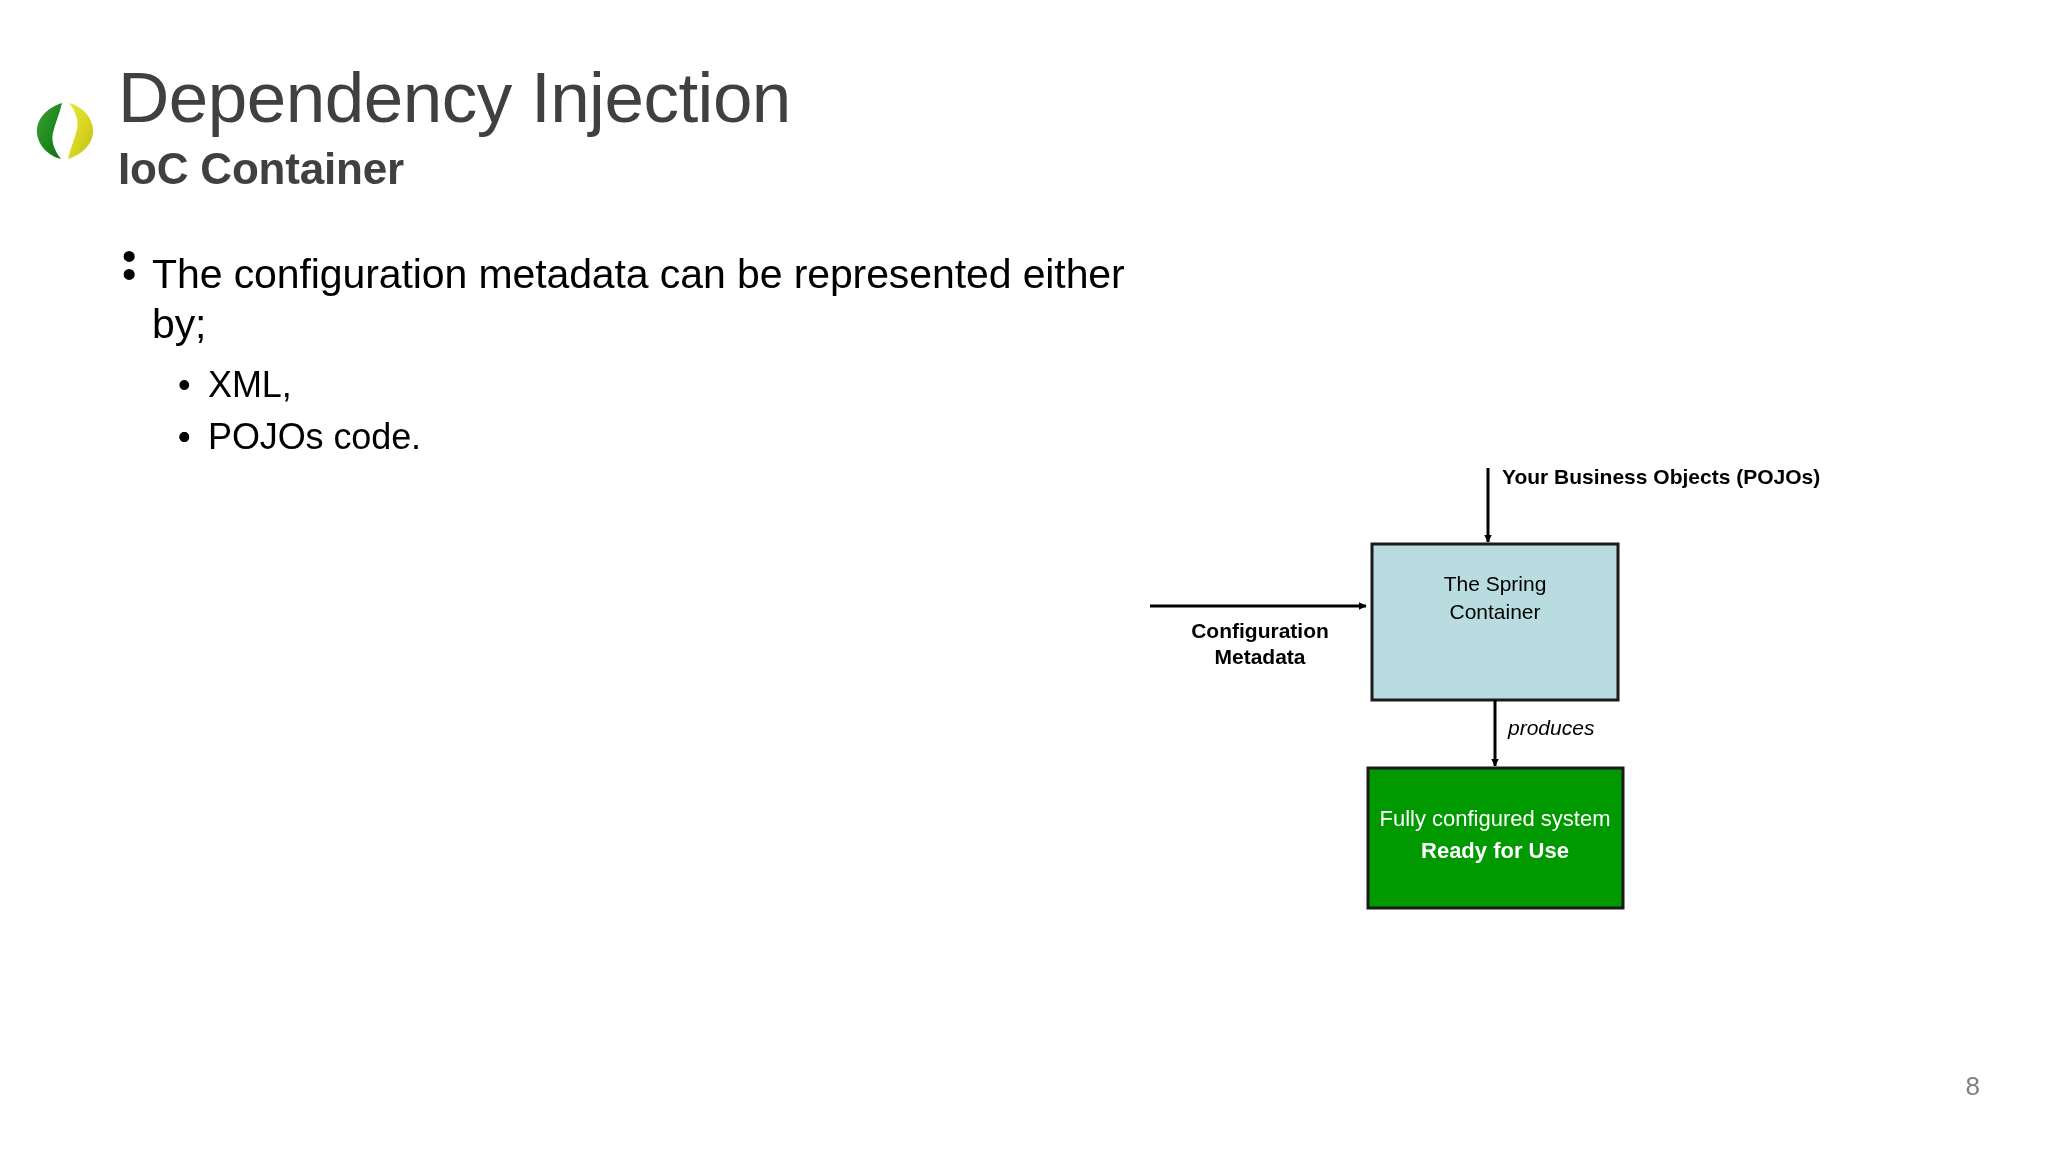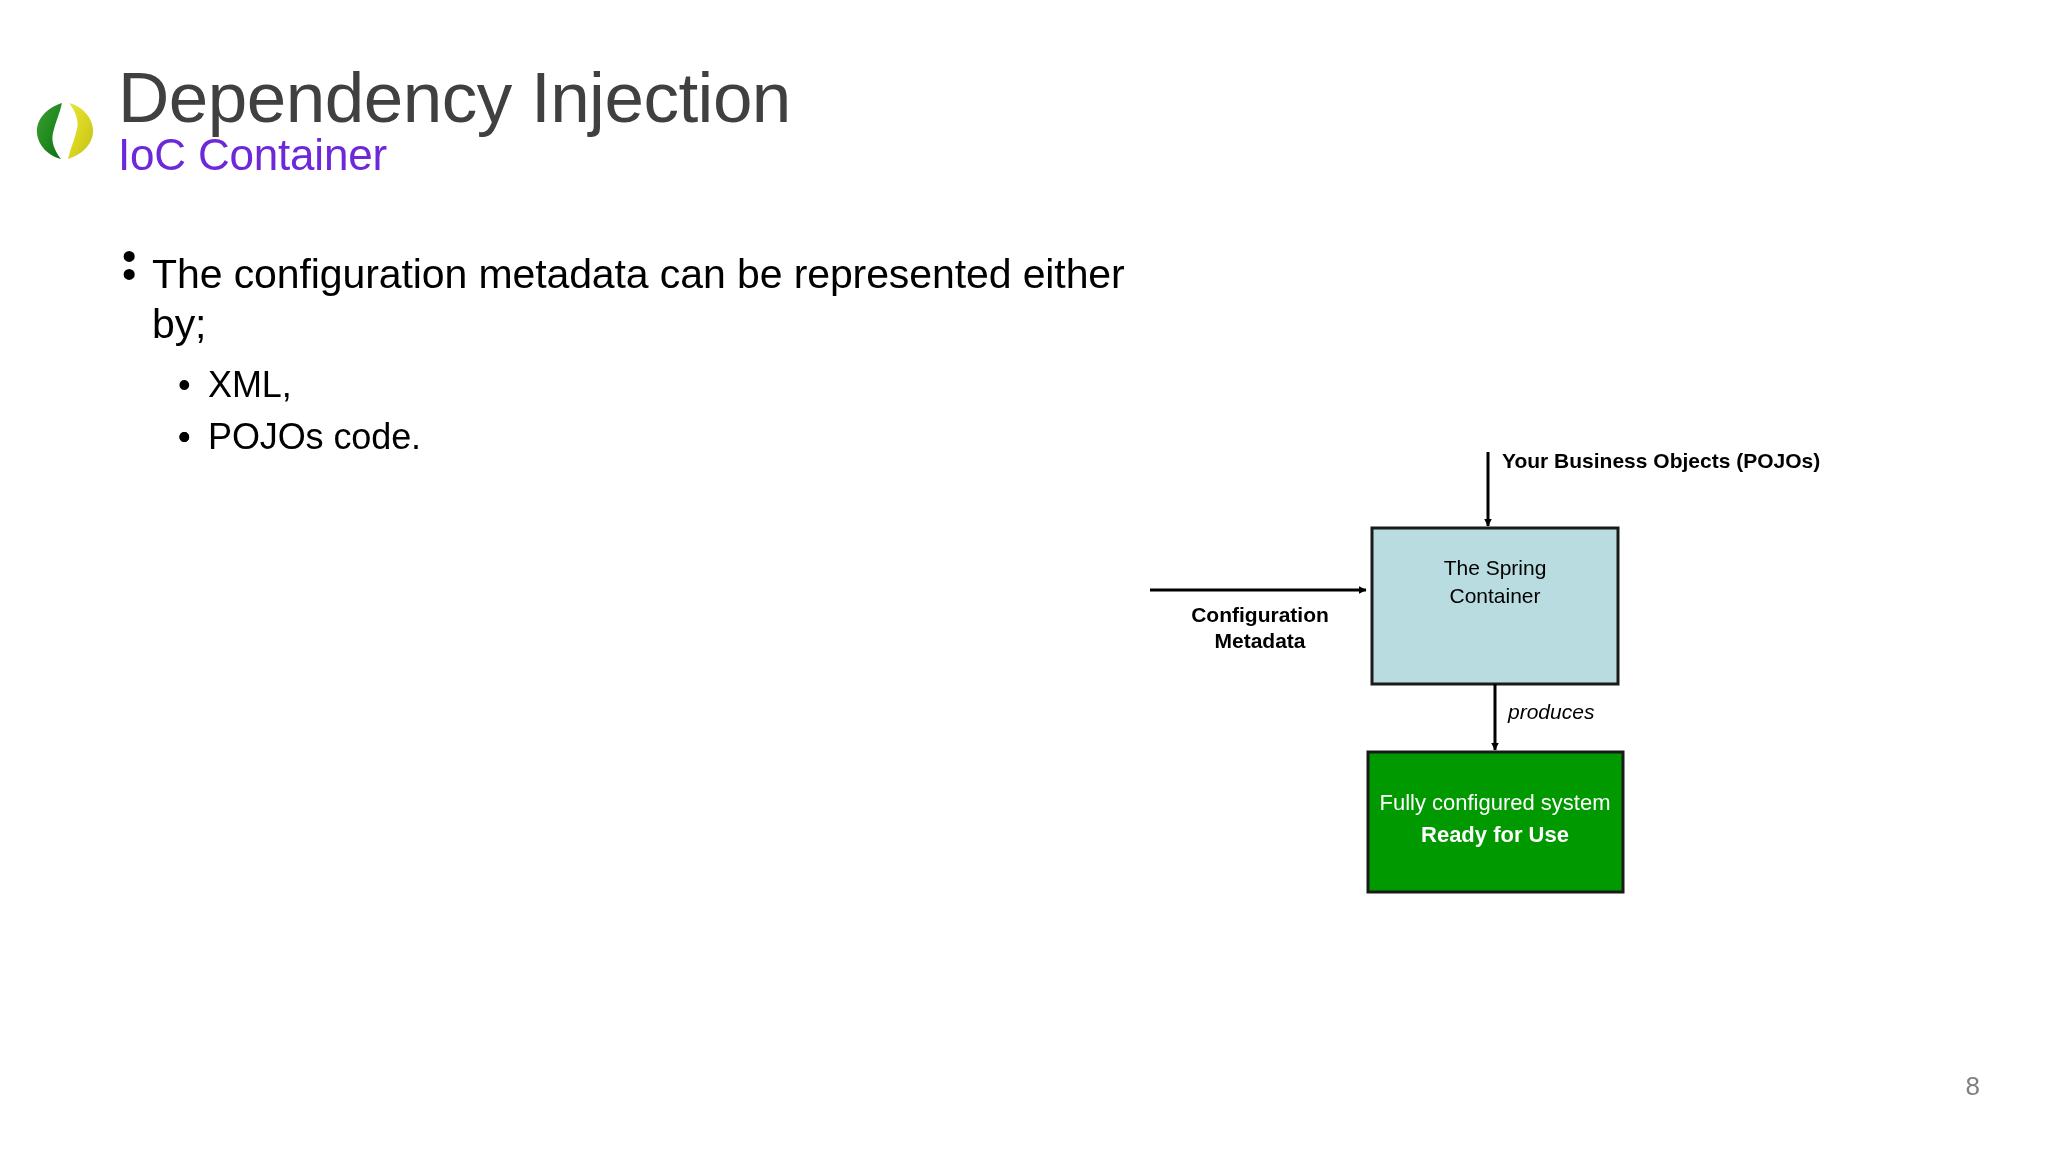--- a/index.html
+++ b/index.html
@@ -41,24 +41,25 @@
   }
   #page-title {
     font-size: 71px;
     font-weight: 400;
     line-height: 1.0;
     color: #404040;
     letter-spacing: -0.5px;
     white-space: nowrap;
   }
   #page-subtitle {
+    margin-top: 14px;
     font-size: 44px;
-    font-weight: 400;
-    line-height: 1.0;
-    color: #6d28d9;
+    font-weight: 700;
+    line-height: 1.0;
+    color: #404040;
     letter-spacing: -0.2px;
     white-space: nowrap;
   }
 
   
   #body-block {
     position: absolute;
     left: 116px;
     top: 232px;
     width: 1060px;
@@ -96,21 +97,21 @@
     left: 4px;
     top: 0;
     font-size: 36px;
     line-height: 1.0;
   }
 
   
   #diagram {
     position: absolute;
     left: 1130px;
-    top: 430px;
+    top: 446px;
     width: 800px;
     height: 490px;
   }
   #diagram svg { display: block; }
   .dg-label {
     font-family: "Liberation Sans", sans-serif;
     fill: #000000;
   }
 
   

